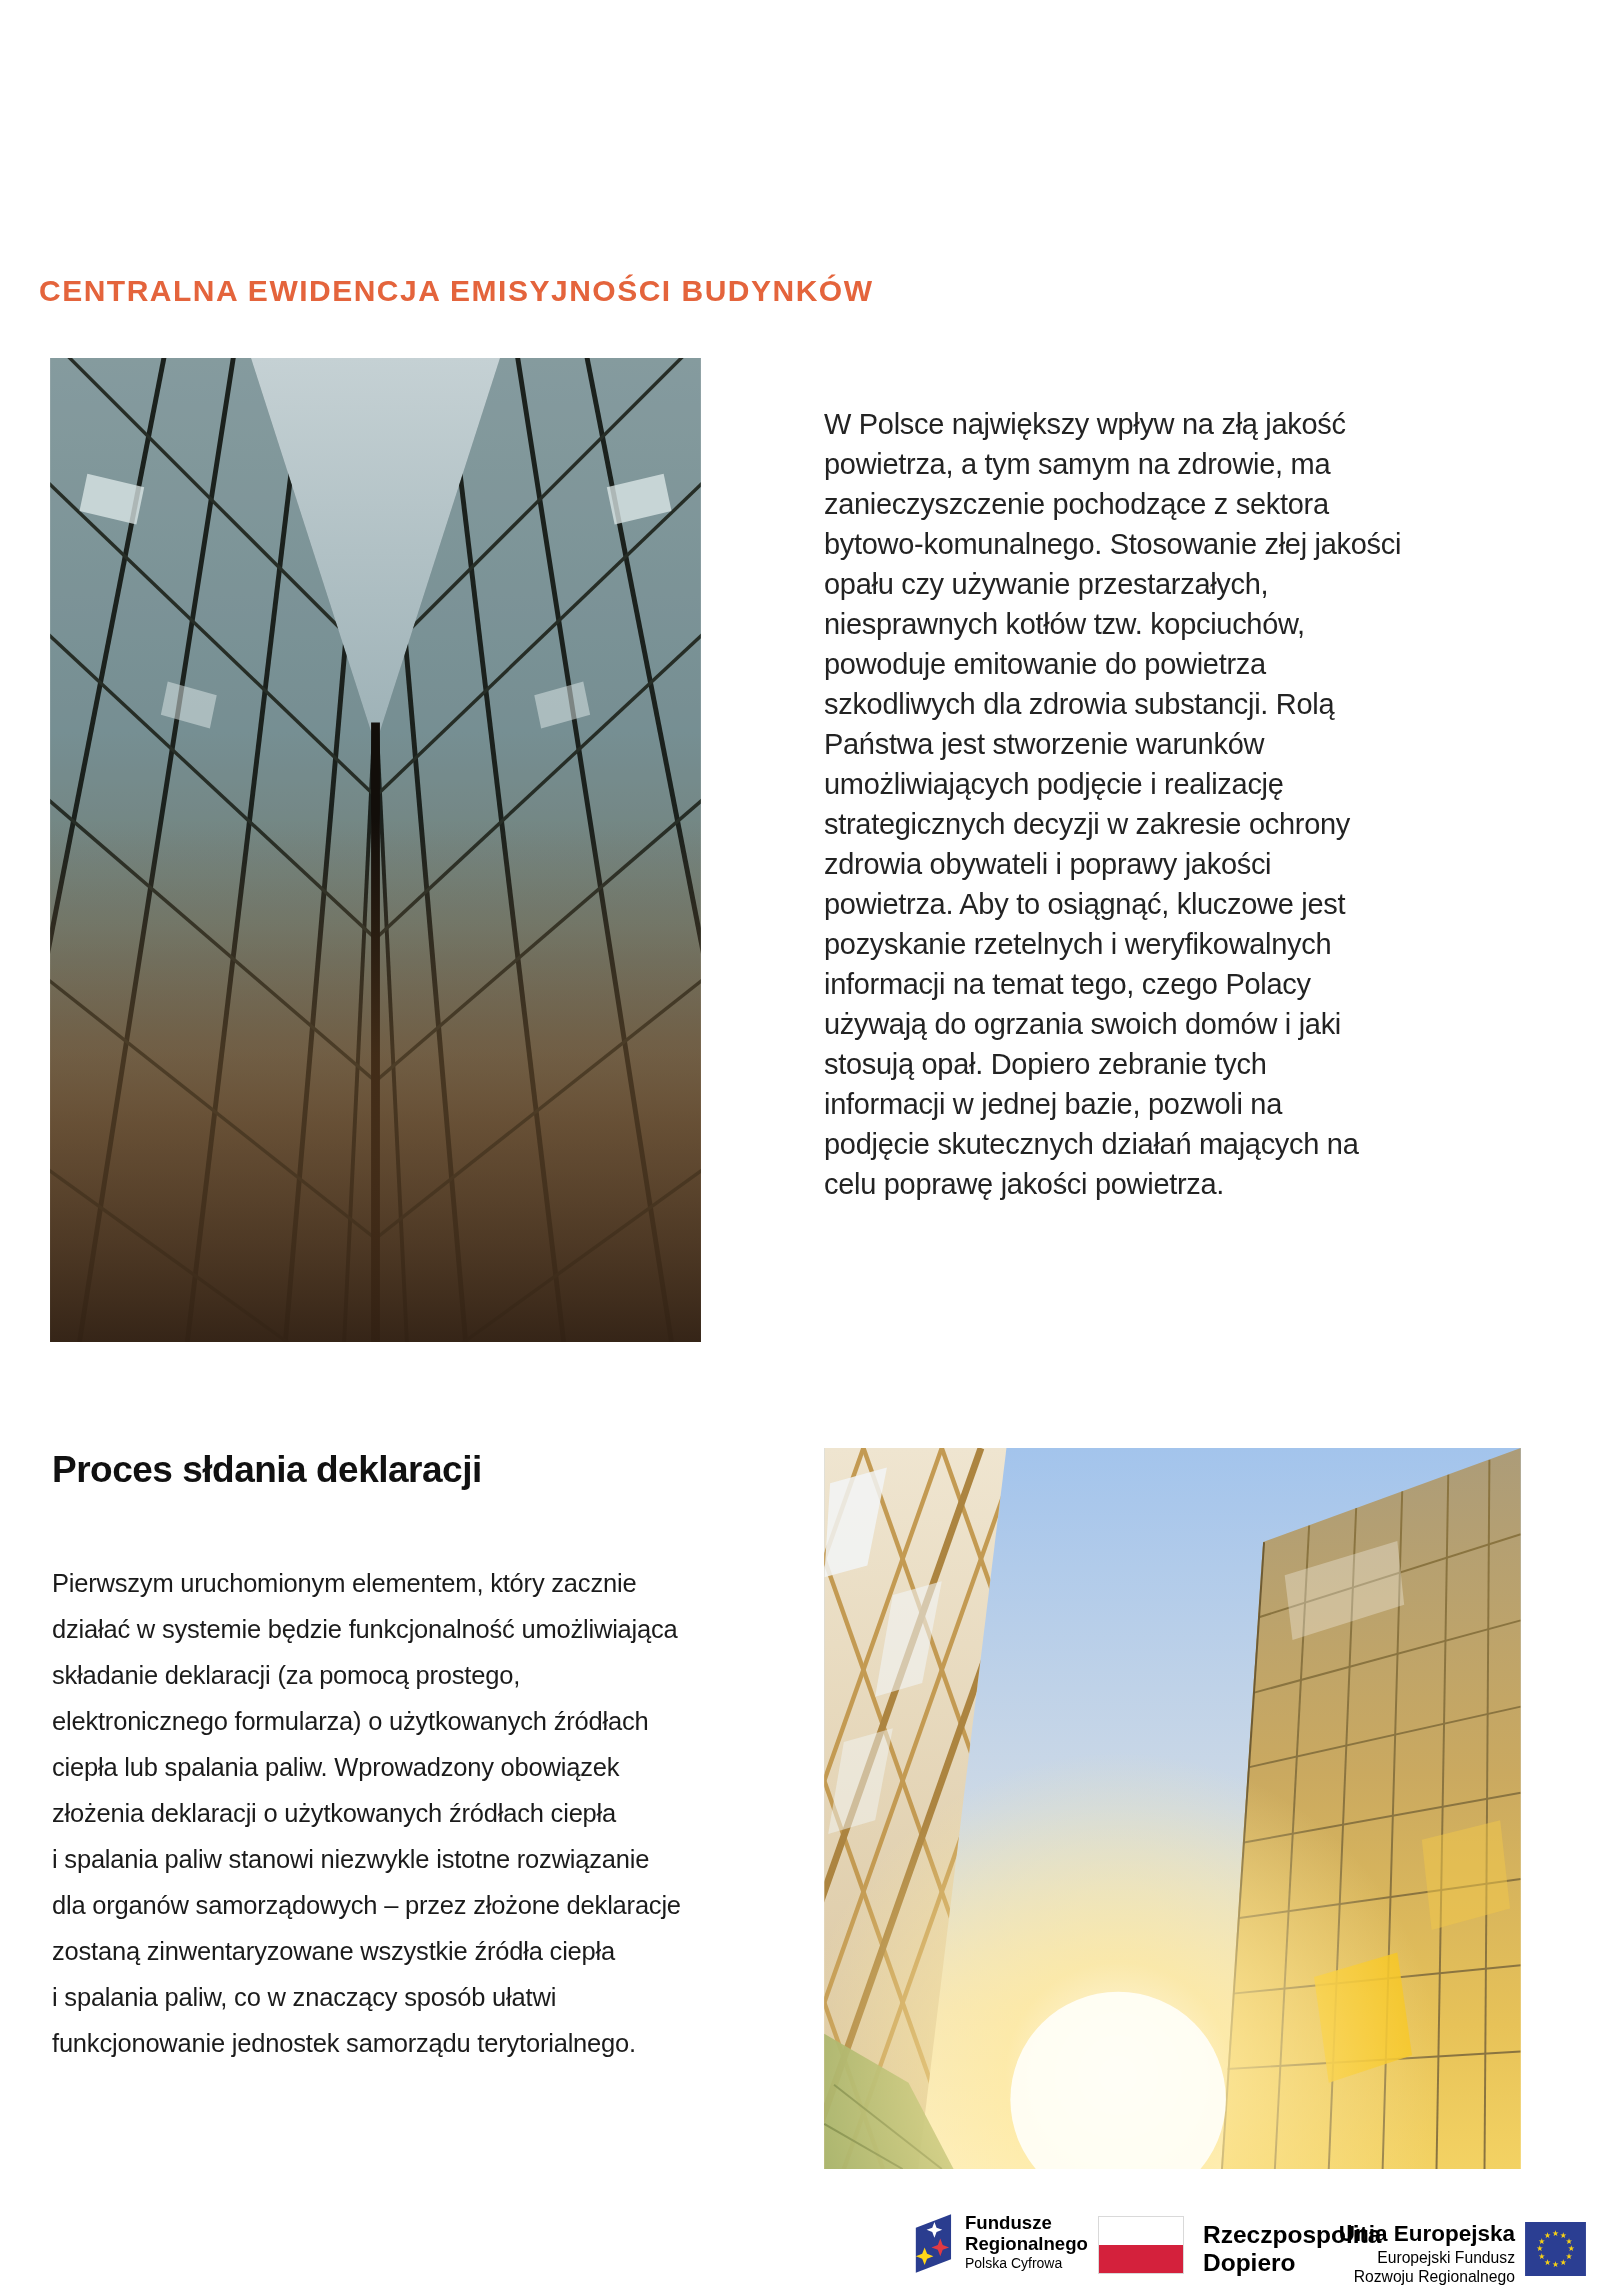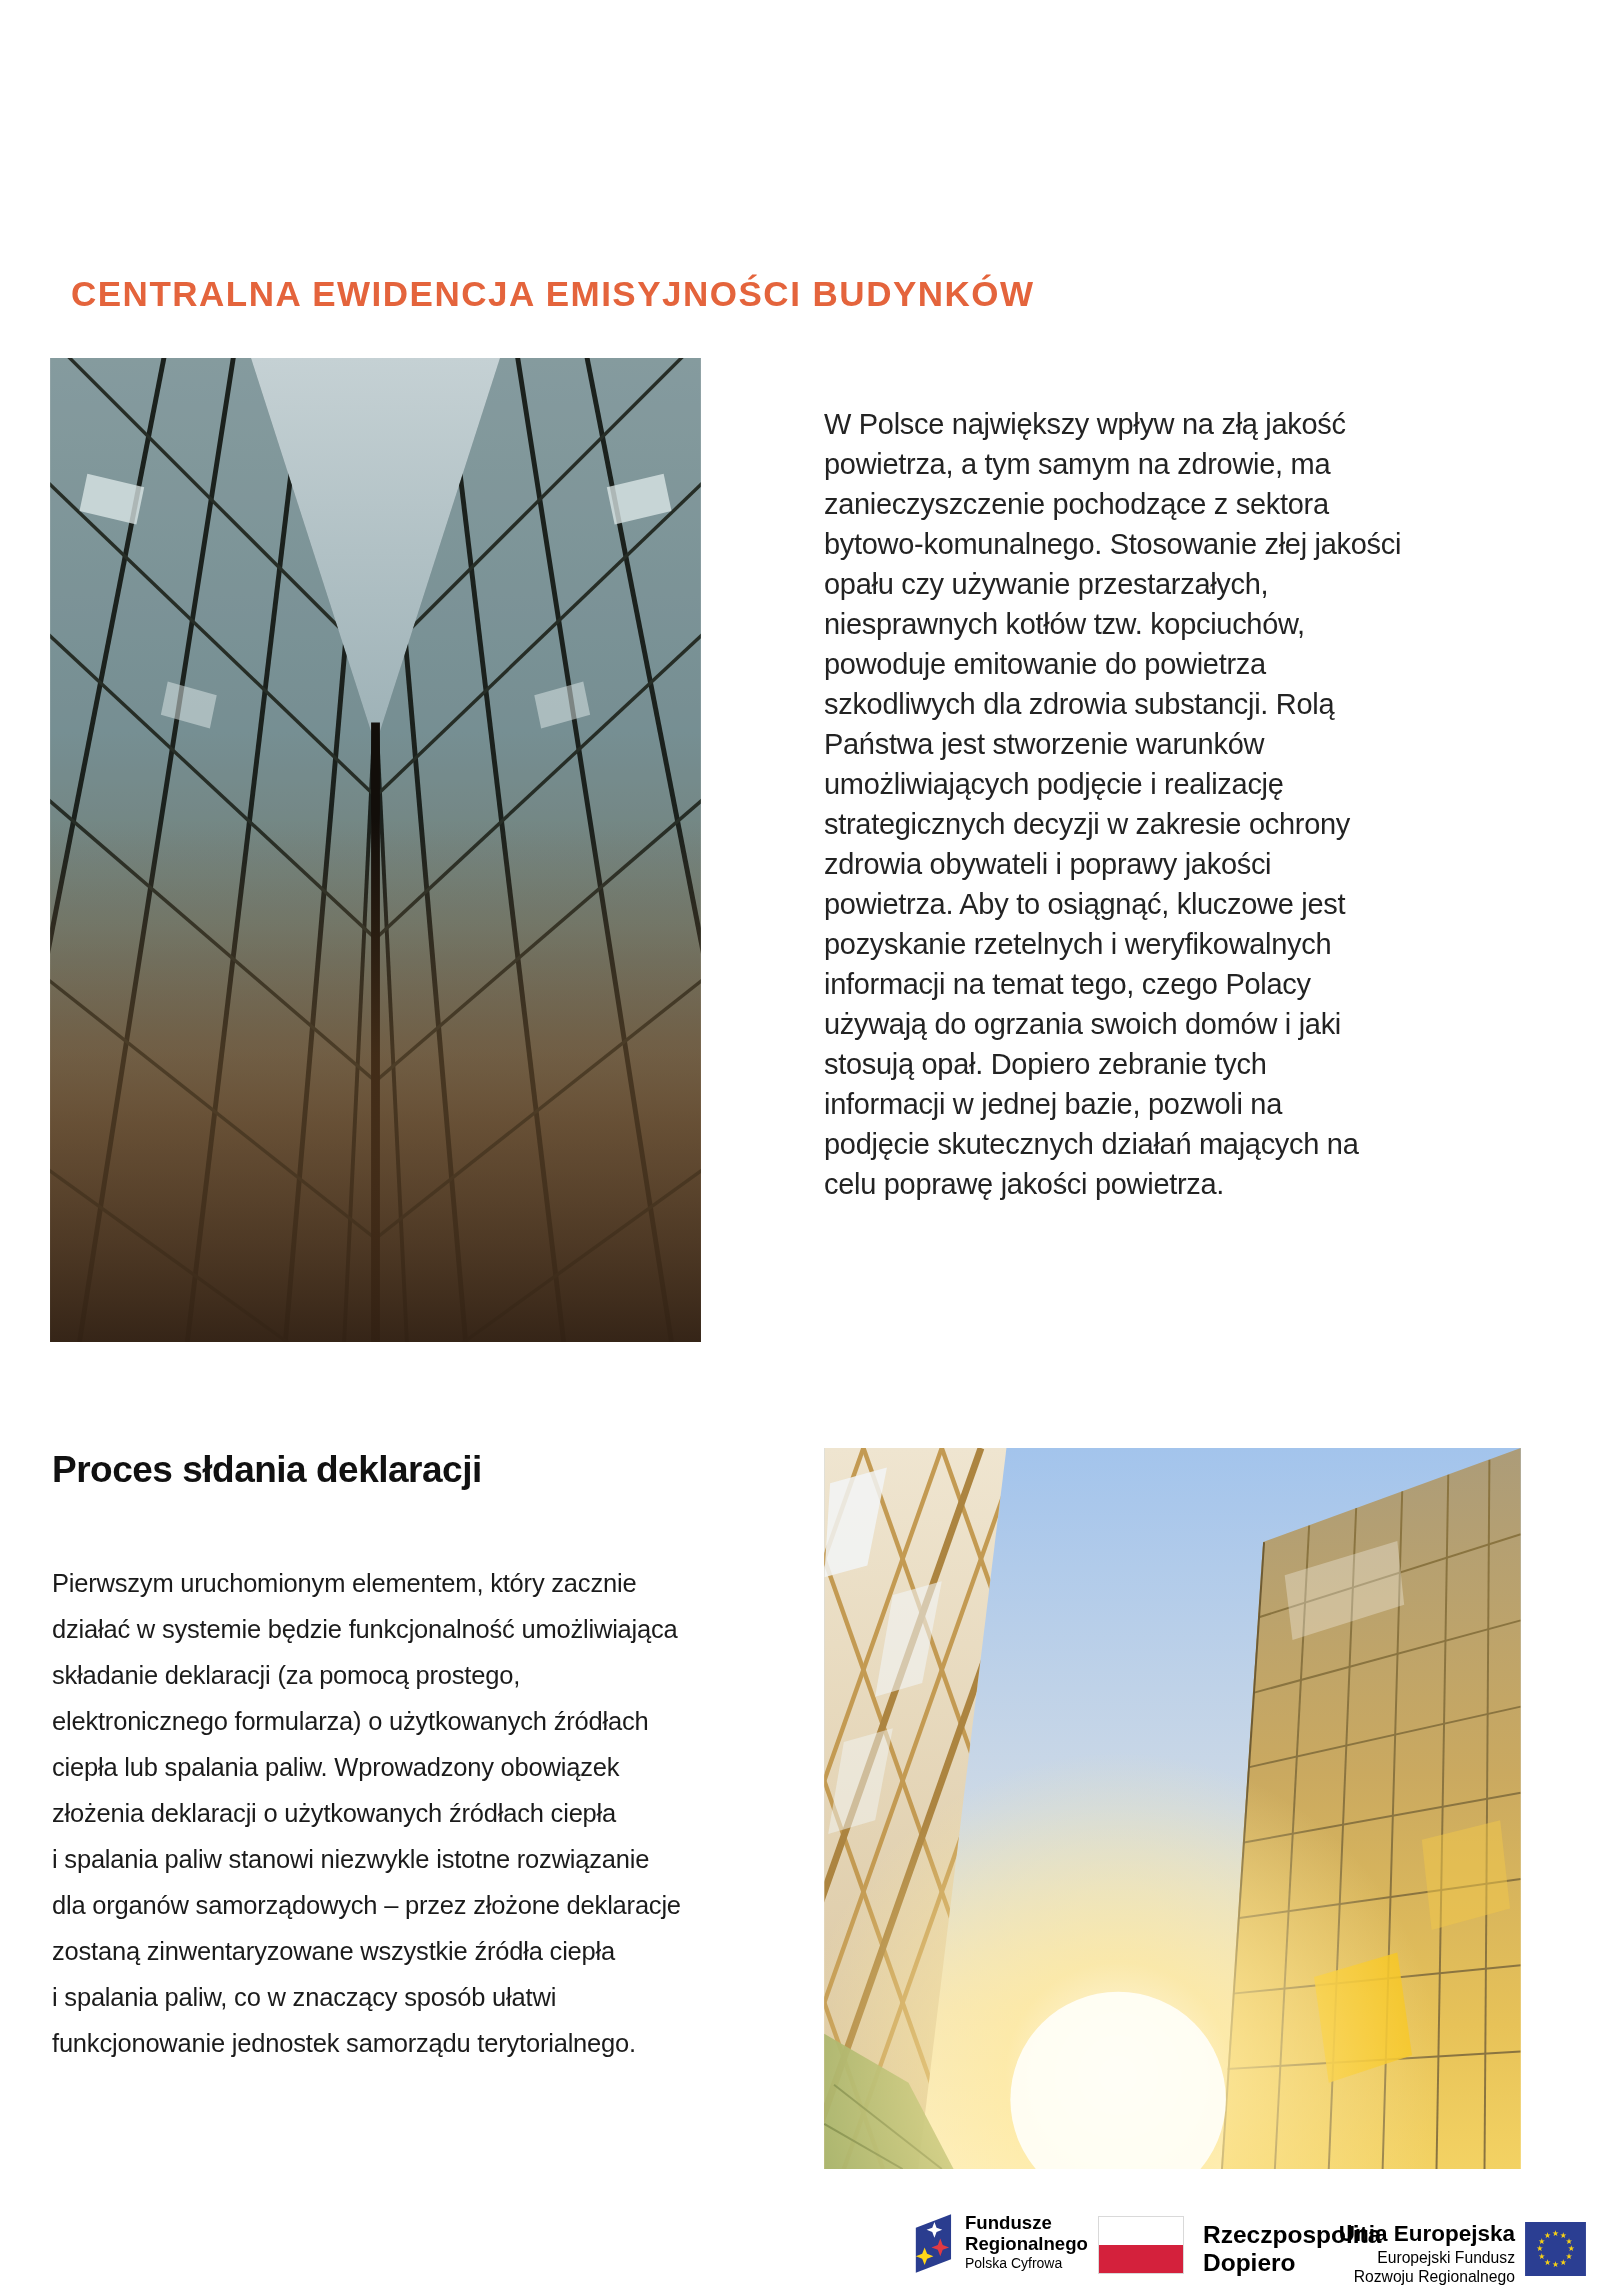--- a/index.html
+++ b/index.html
@@ -6,22 +6,22 @@
   html,body { background:#ffffff; }
   body { font-family:"Liberation Sans", sans-serif; }
   .page{ position:relative; width:1620px; height:2293px; background:#ffffff; overflow:hidden; }
 
   
   .gunb{ position:absolute; left:29px; top:5.9px; width:201px; height:230px; }
 
   
   .main-title{
     position:absolute; left:39px; top:274px; width:980px;
-    font-size:35px; font-weight:bold; letter-spacing:1.5px;
-    color:#e4643c; white-space:nowrap;margin-left:32px;
+    font-size:30px; font-weight:bold; letter-spacing:1.5px;
+    color:#e4643c; white-space:nowrap;
   }
 
   
   .photo1{ position:absolute; left:50px; top:358px; width:651px; height:984px; }
 
   
   .intro-text{
     position:absolute; left:824px; top:404px; width:698px;
     font-size:29px; line-height:40px; letter-spacing:-0.3px;
     color:#232323; white-space:pre-line;

